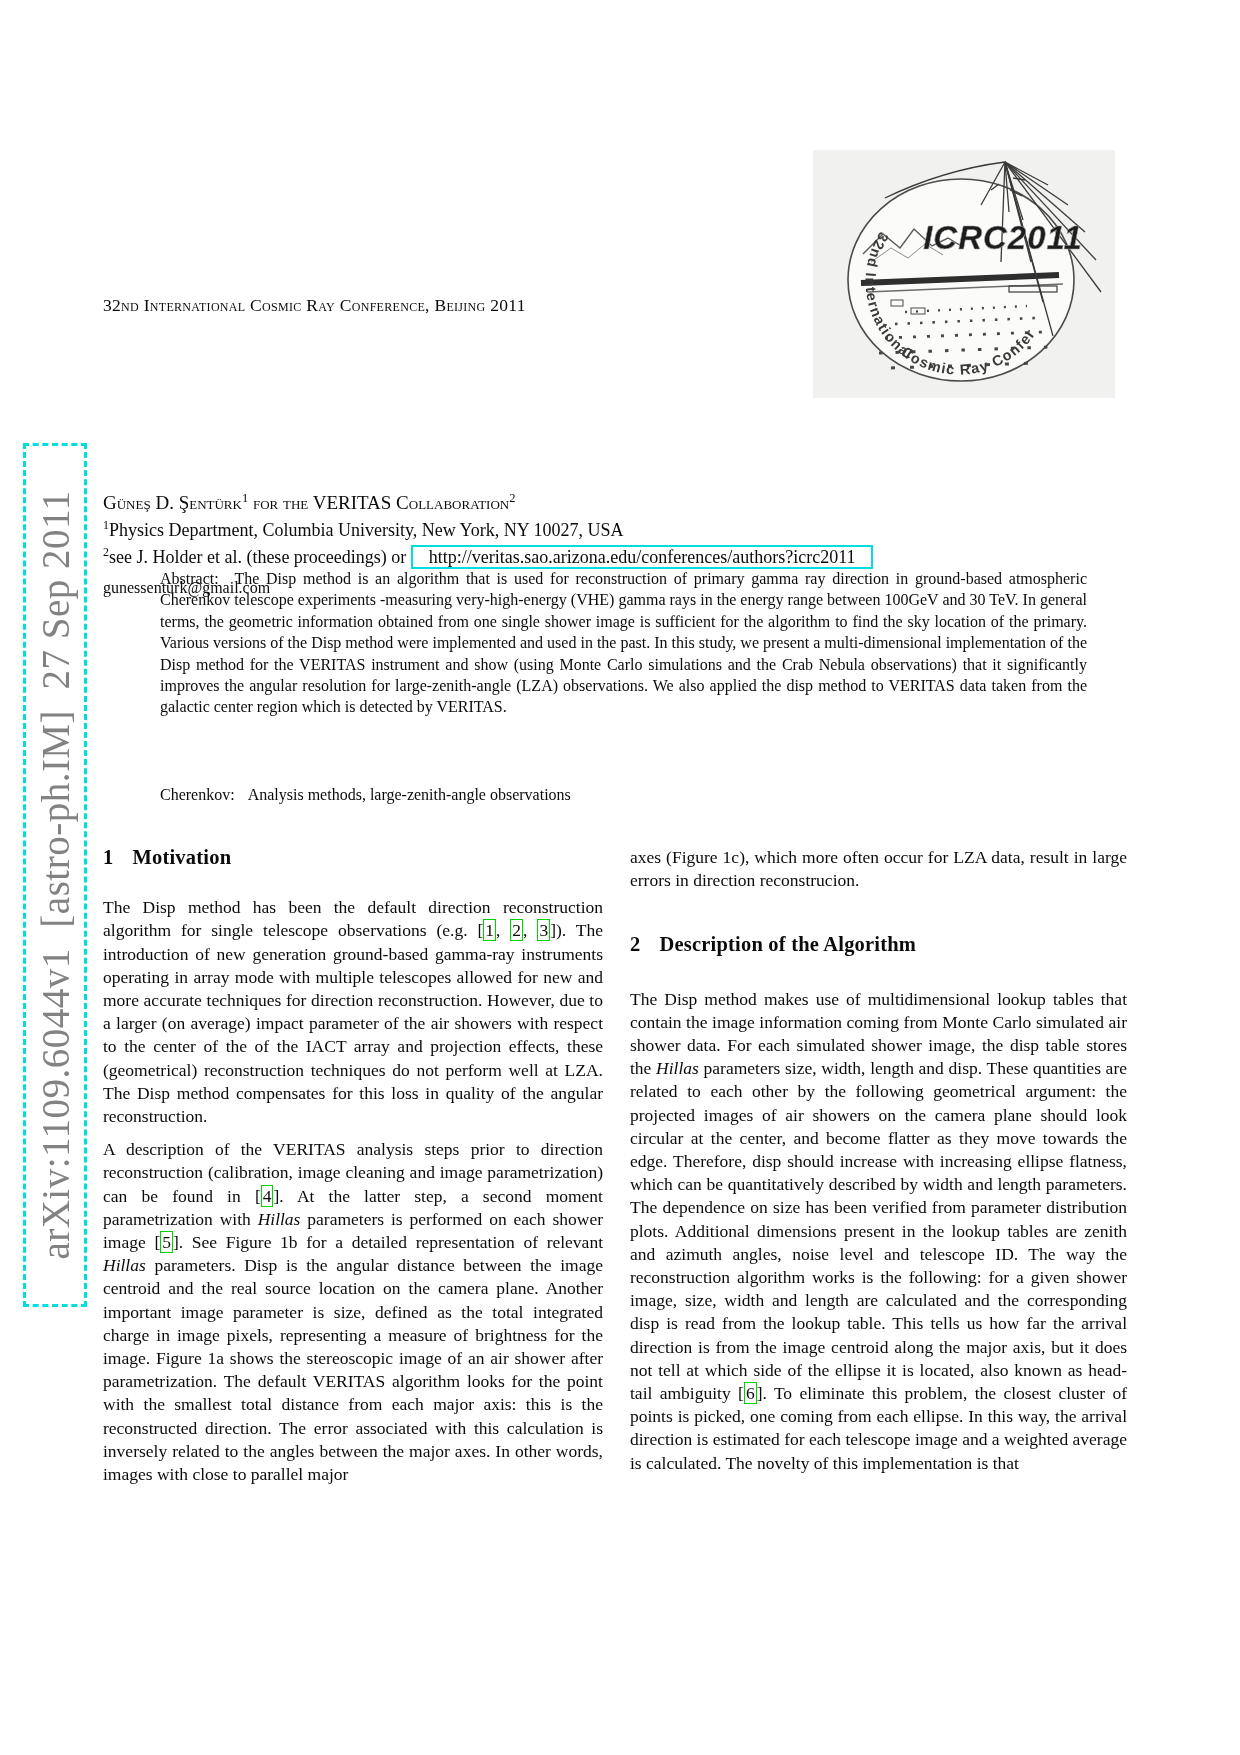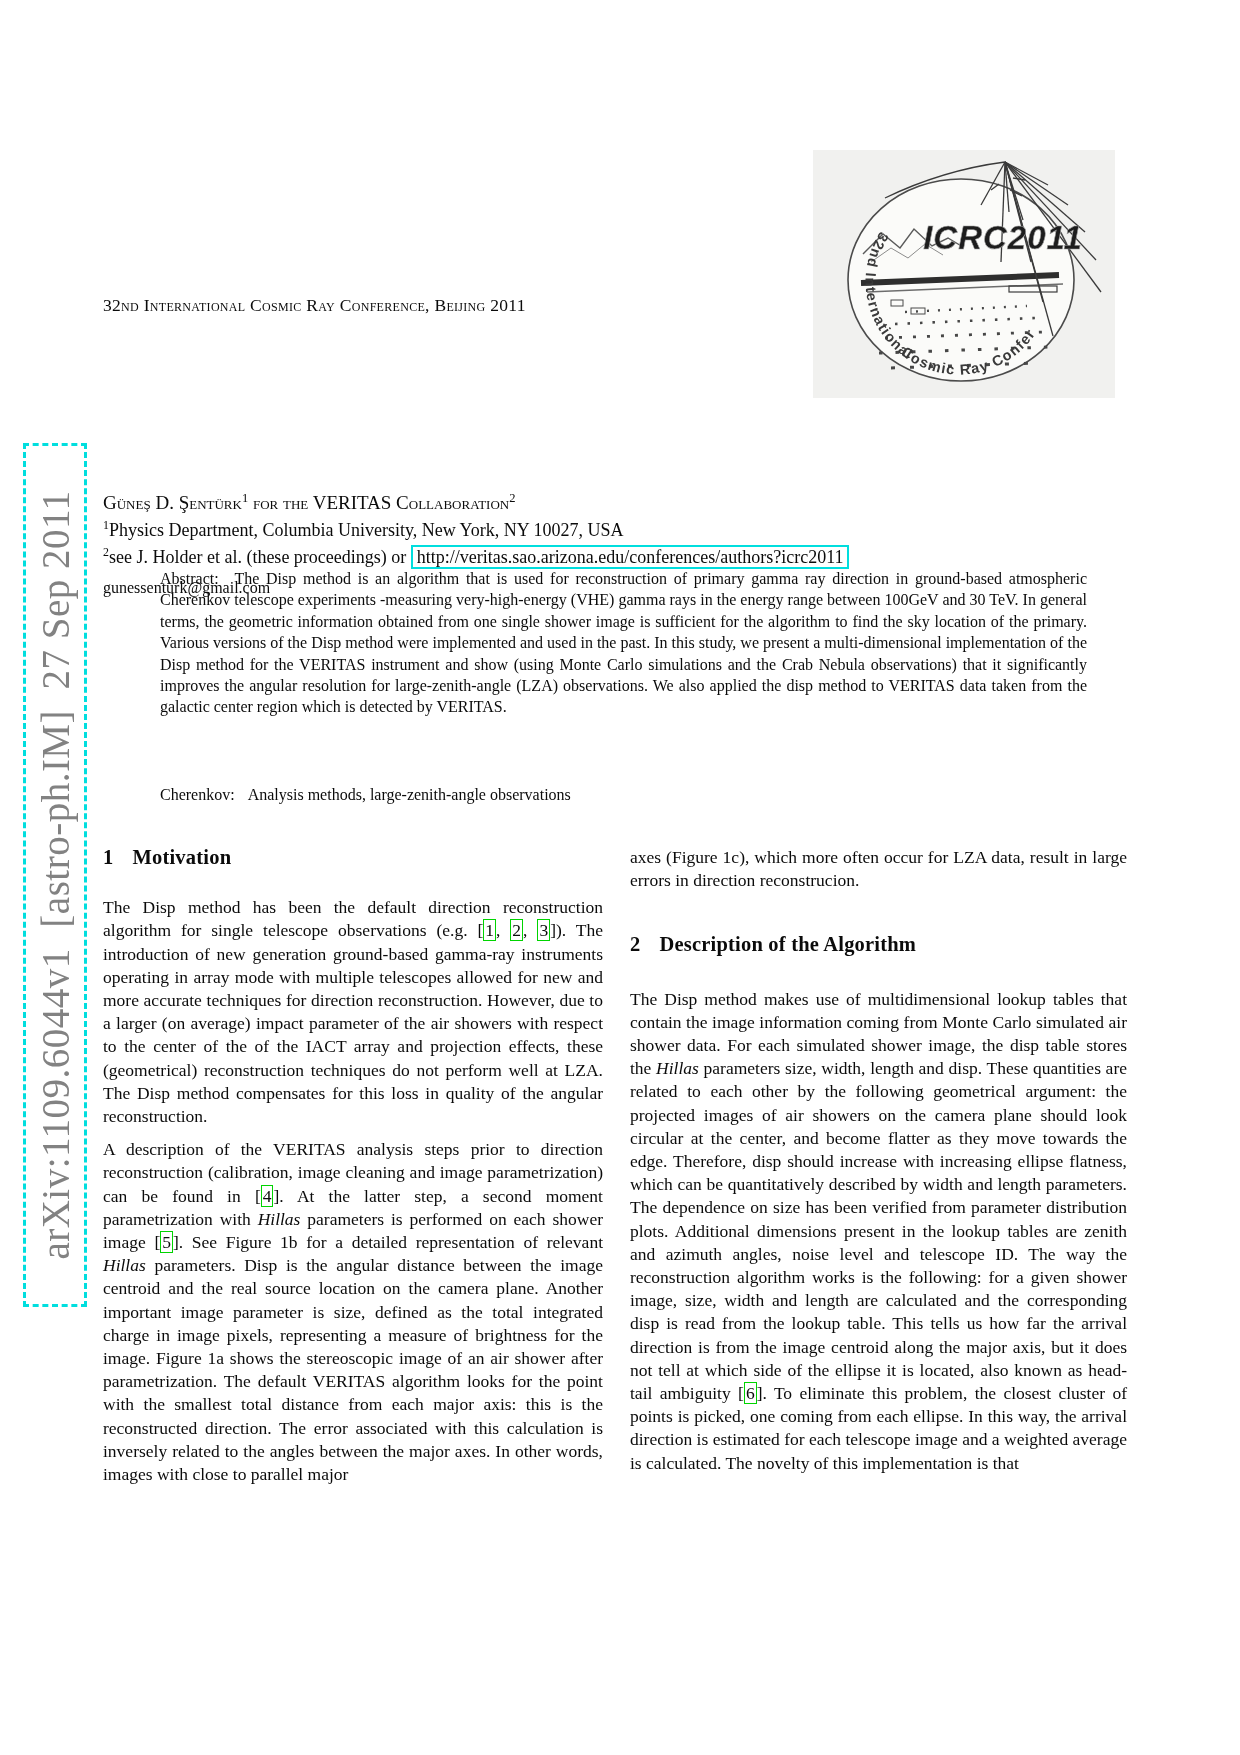--- a/index.html
+++ b/index.html
@@ -53,21 +53,21 @@
   #col-left{left:103px;width:500px;}
   #col-right{left:630px;width:497px;}
   h2.sec{
     font-size:20.5px;font-weight:bold;margin:0 0 27px 0;
     display:flex;gap:19px;text-align:left;letter-spacing:.2px;
   }
   #col-right h2.sec{margin-top:41px;margin-bottom:31px;}
   .col p{margin:0 0 10px 0;}
 
   .cite{border:1.5px solid var(--cite);padding:0 1px;}
-  .link{border:2px solid var(--link);padding:0 4px;}
+  .link{border:2px solid var(--link);padding:0 16px;}
   .i{font-style:italic;}
 
   
   #stamp{
     position:absolute;left:23px;top:1307px;width:864px;height:64px;
     transform:rotate(-90deg);transform-origin:0 0;
     border:3px dashed var(--link);
     display:flex;align-items:center;justify-content:center;
     font-size:39px;color:var(--stampgray);white-space:pre;letter-spacing:.5px;
     box-sizing:border-box;

